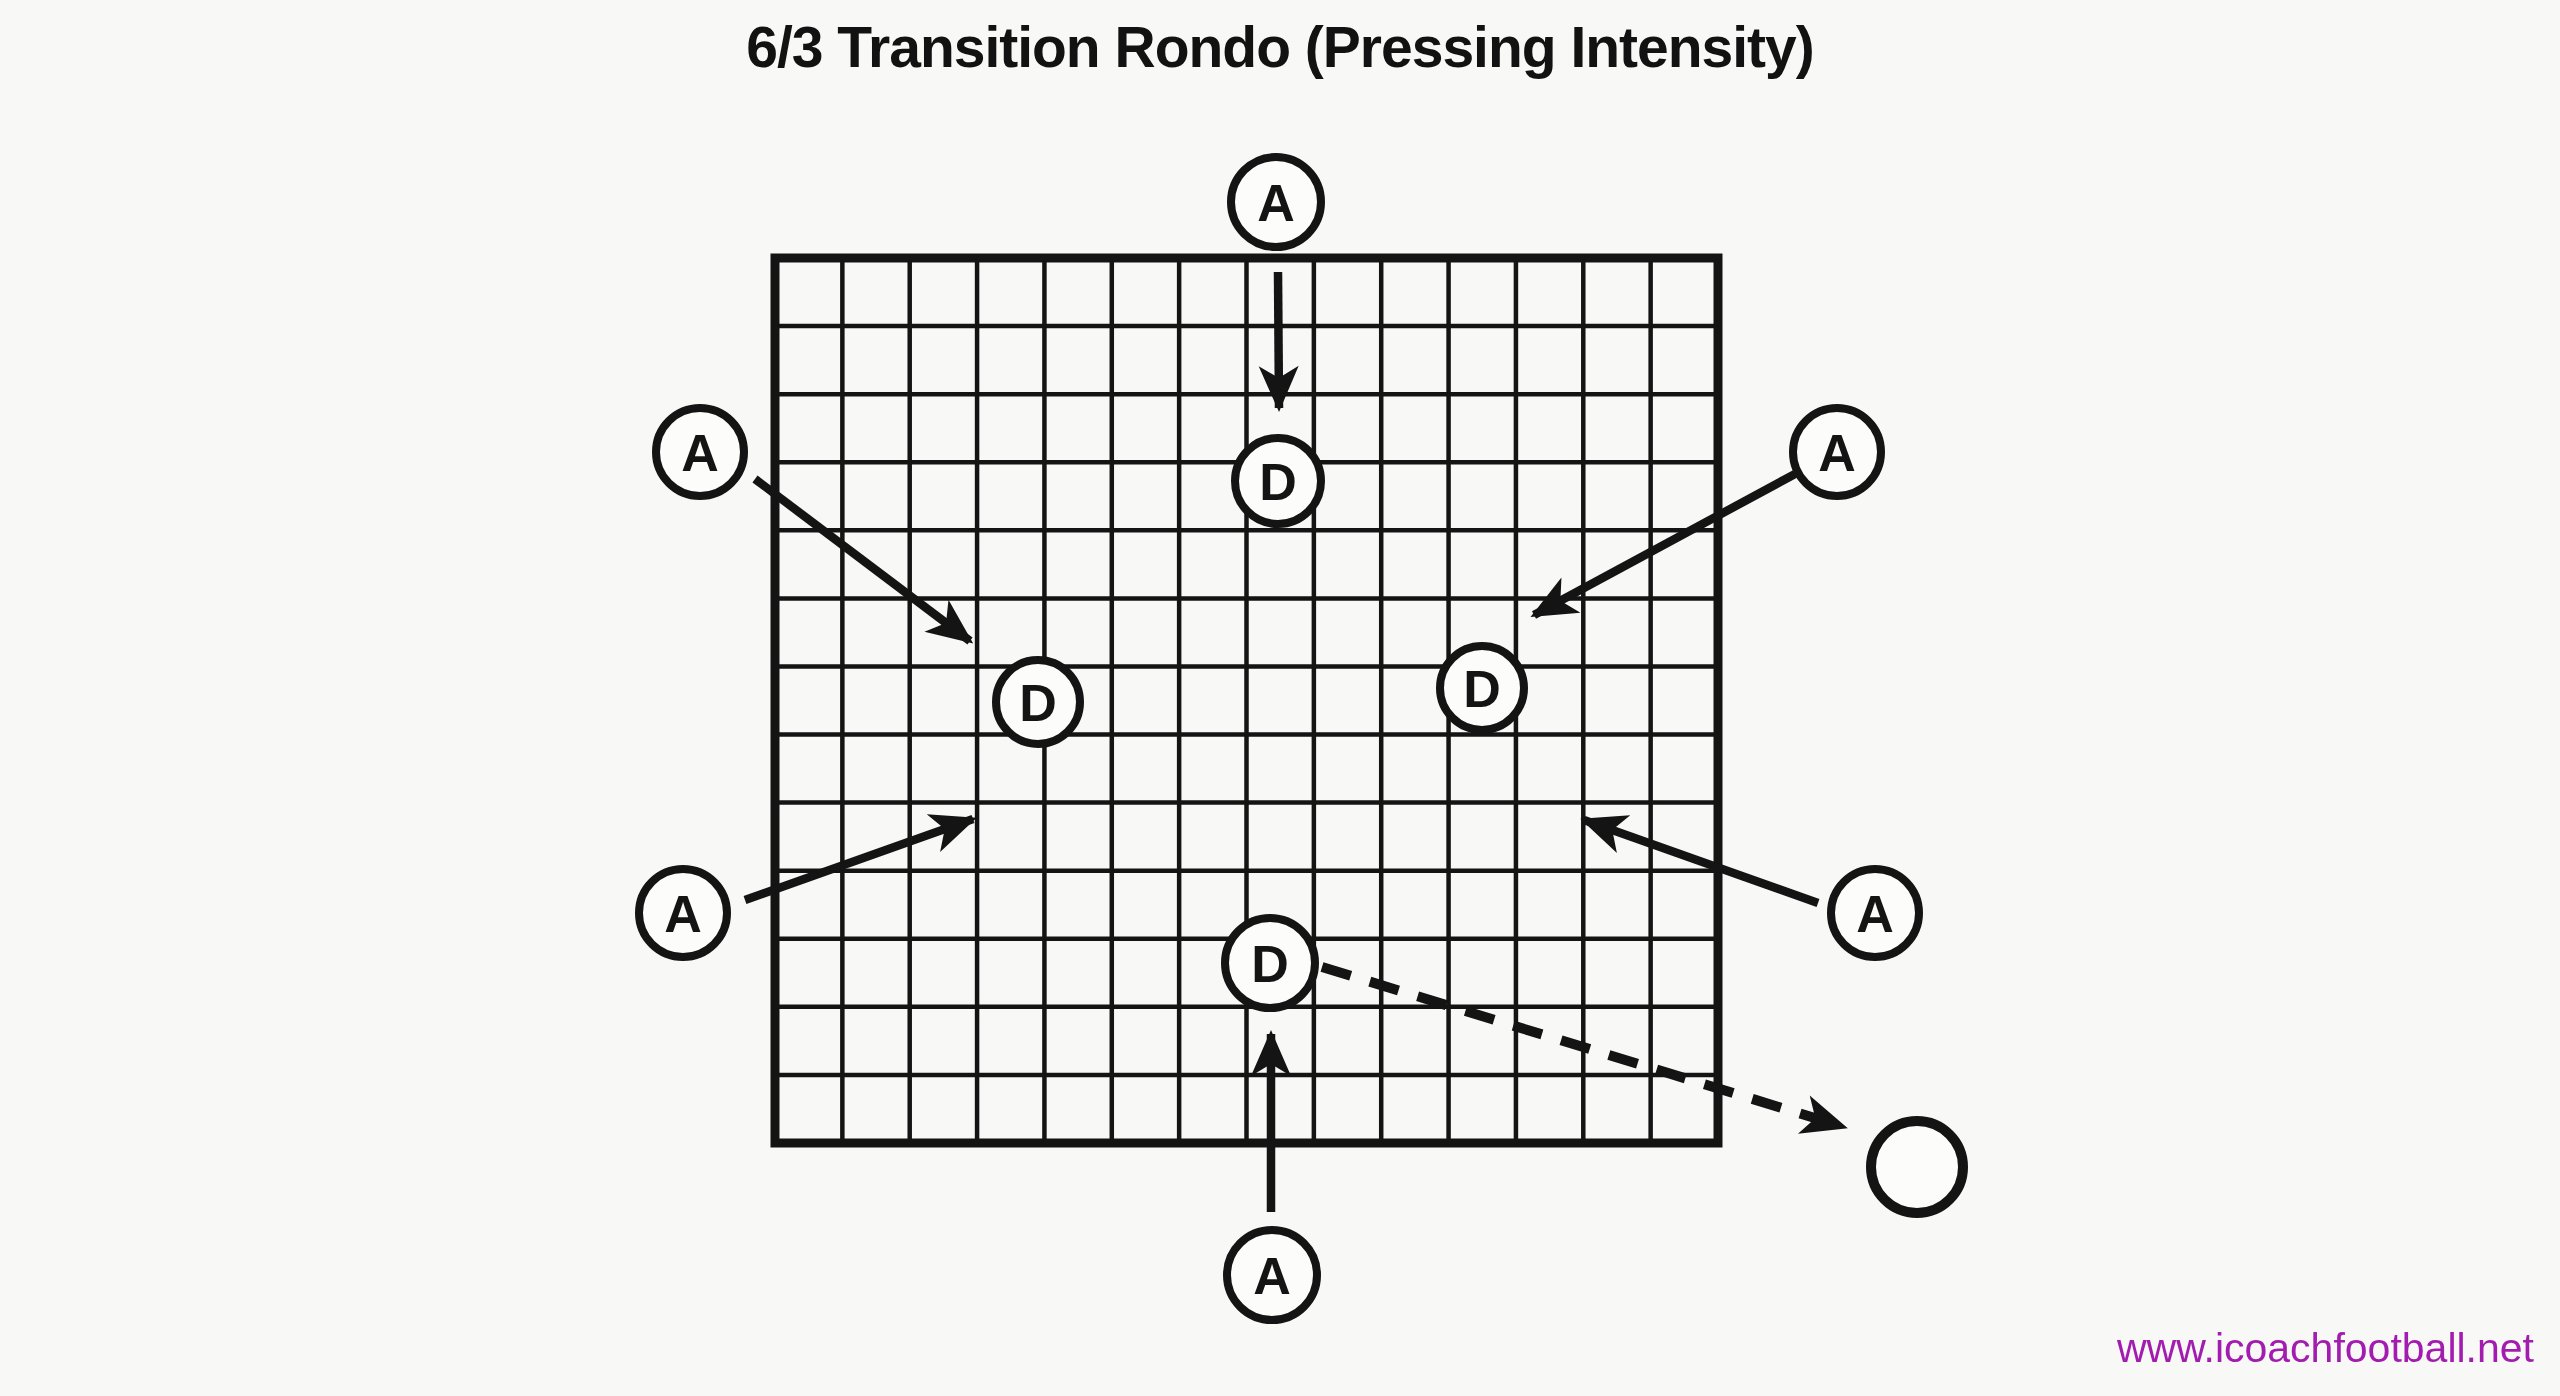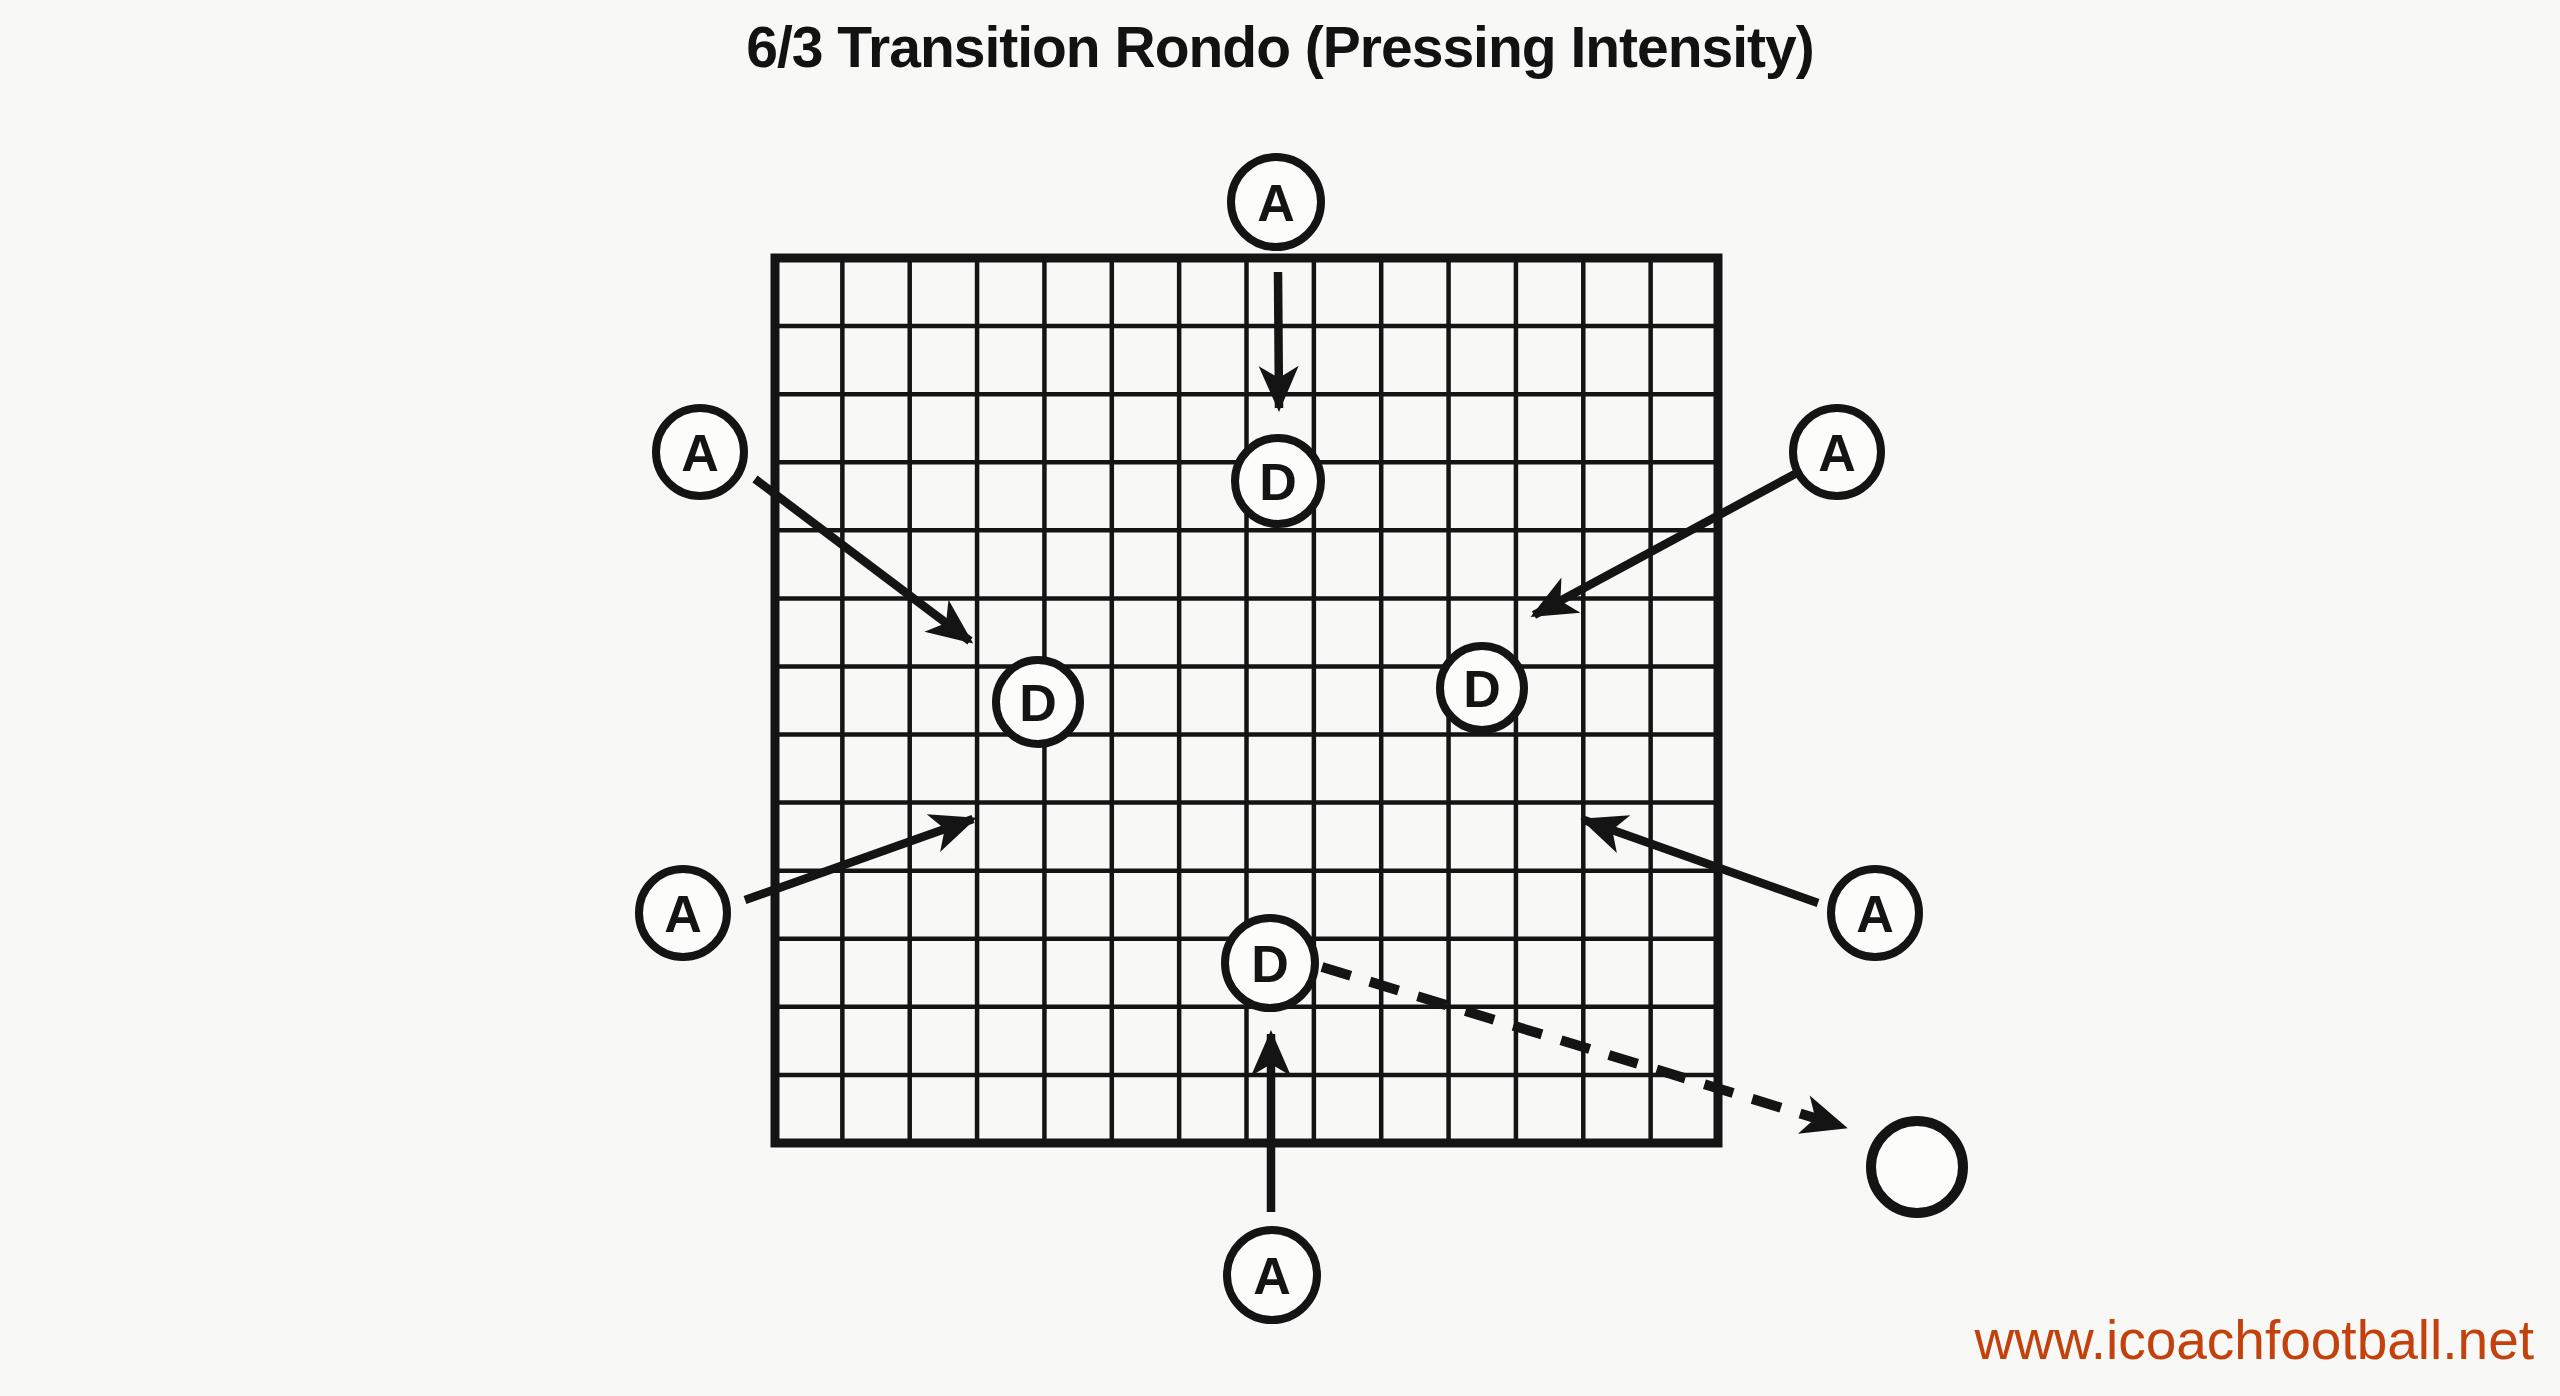--- a/index.html
+++ b/index.html
@@ -26,23 +26,23 @@
     font-size: 57px;
     font-weight: 700;
     letter-spacing: -1px;
     color: #121212;
   }
   .watermark {
     position: absolute;
     right: 26px;
     bottom: 24px;
     font-family: "Liberation Sans", sans-serif;
-    font-size: 55px;
+    font-size: 41px;
     font-weight: 400;
-    color: #c2410c;
+    color: #a21caf;
   }
   svg.pitch {
     position: absolute;
     left: 0;
     top: 0;
   }
   svg.pitch text {
     font-family: "Liberation Sans", sans-serif;
     font-weight: 700;
     user-select: none;

